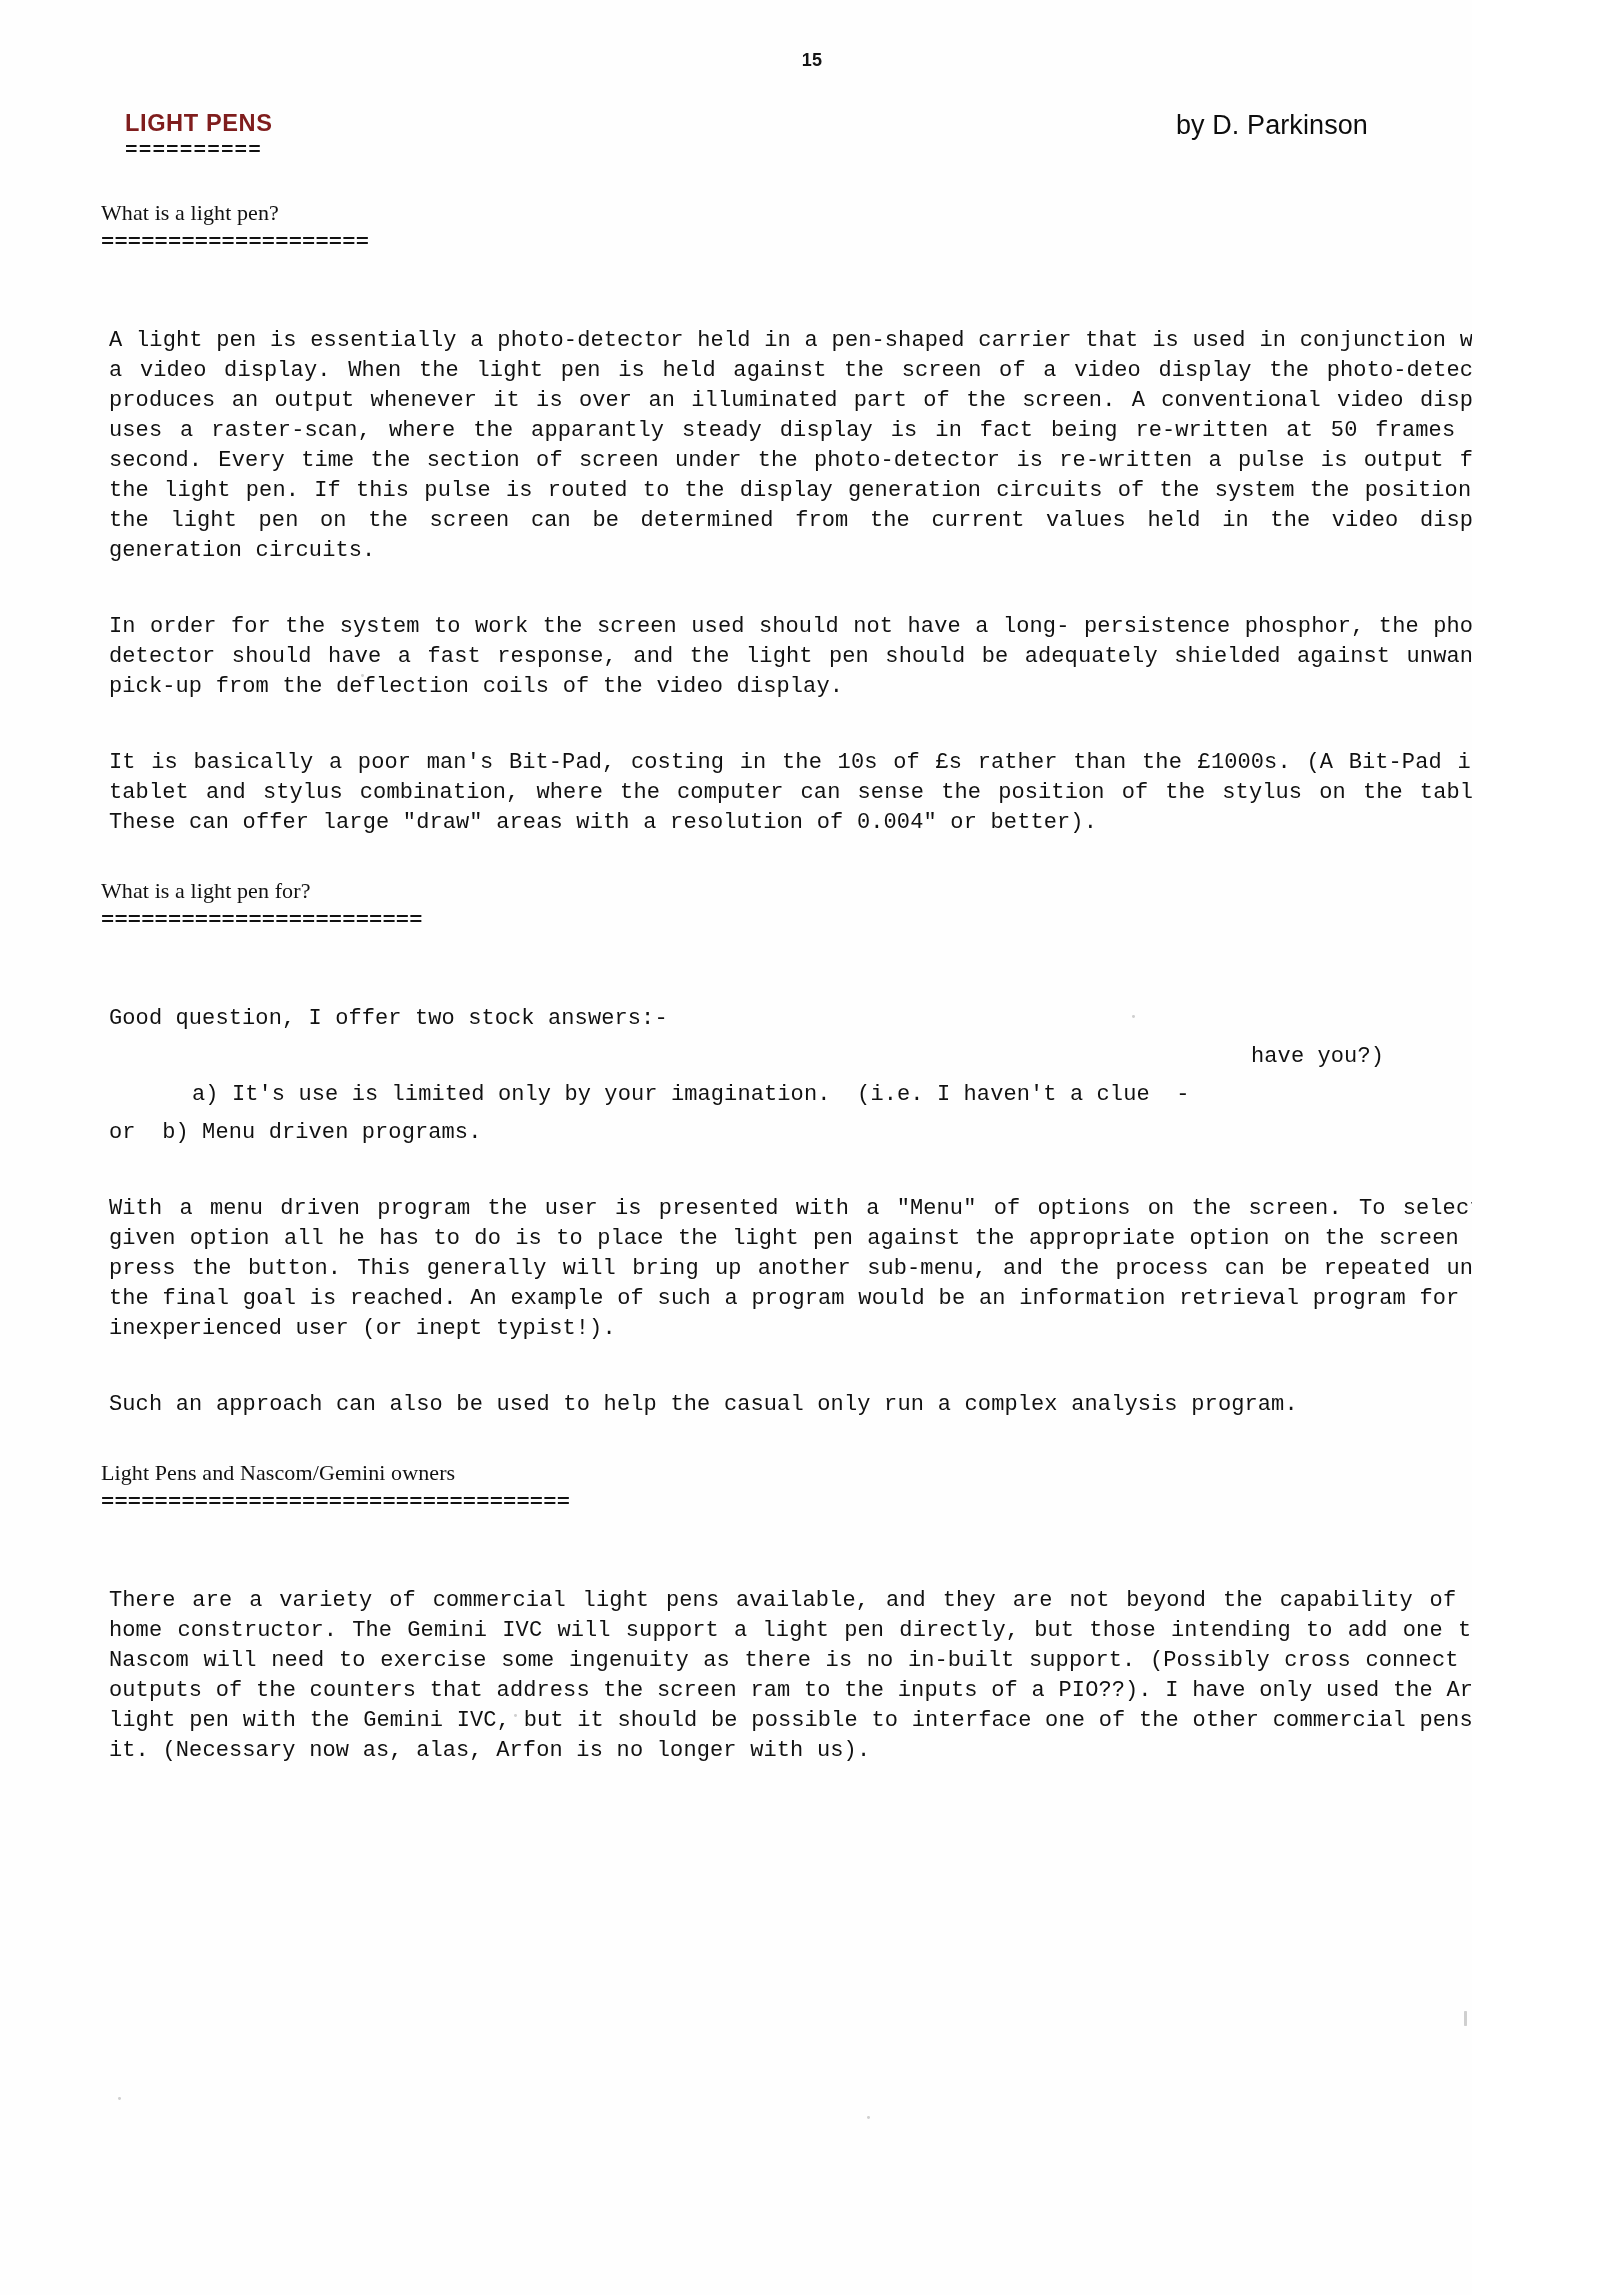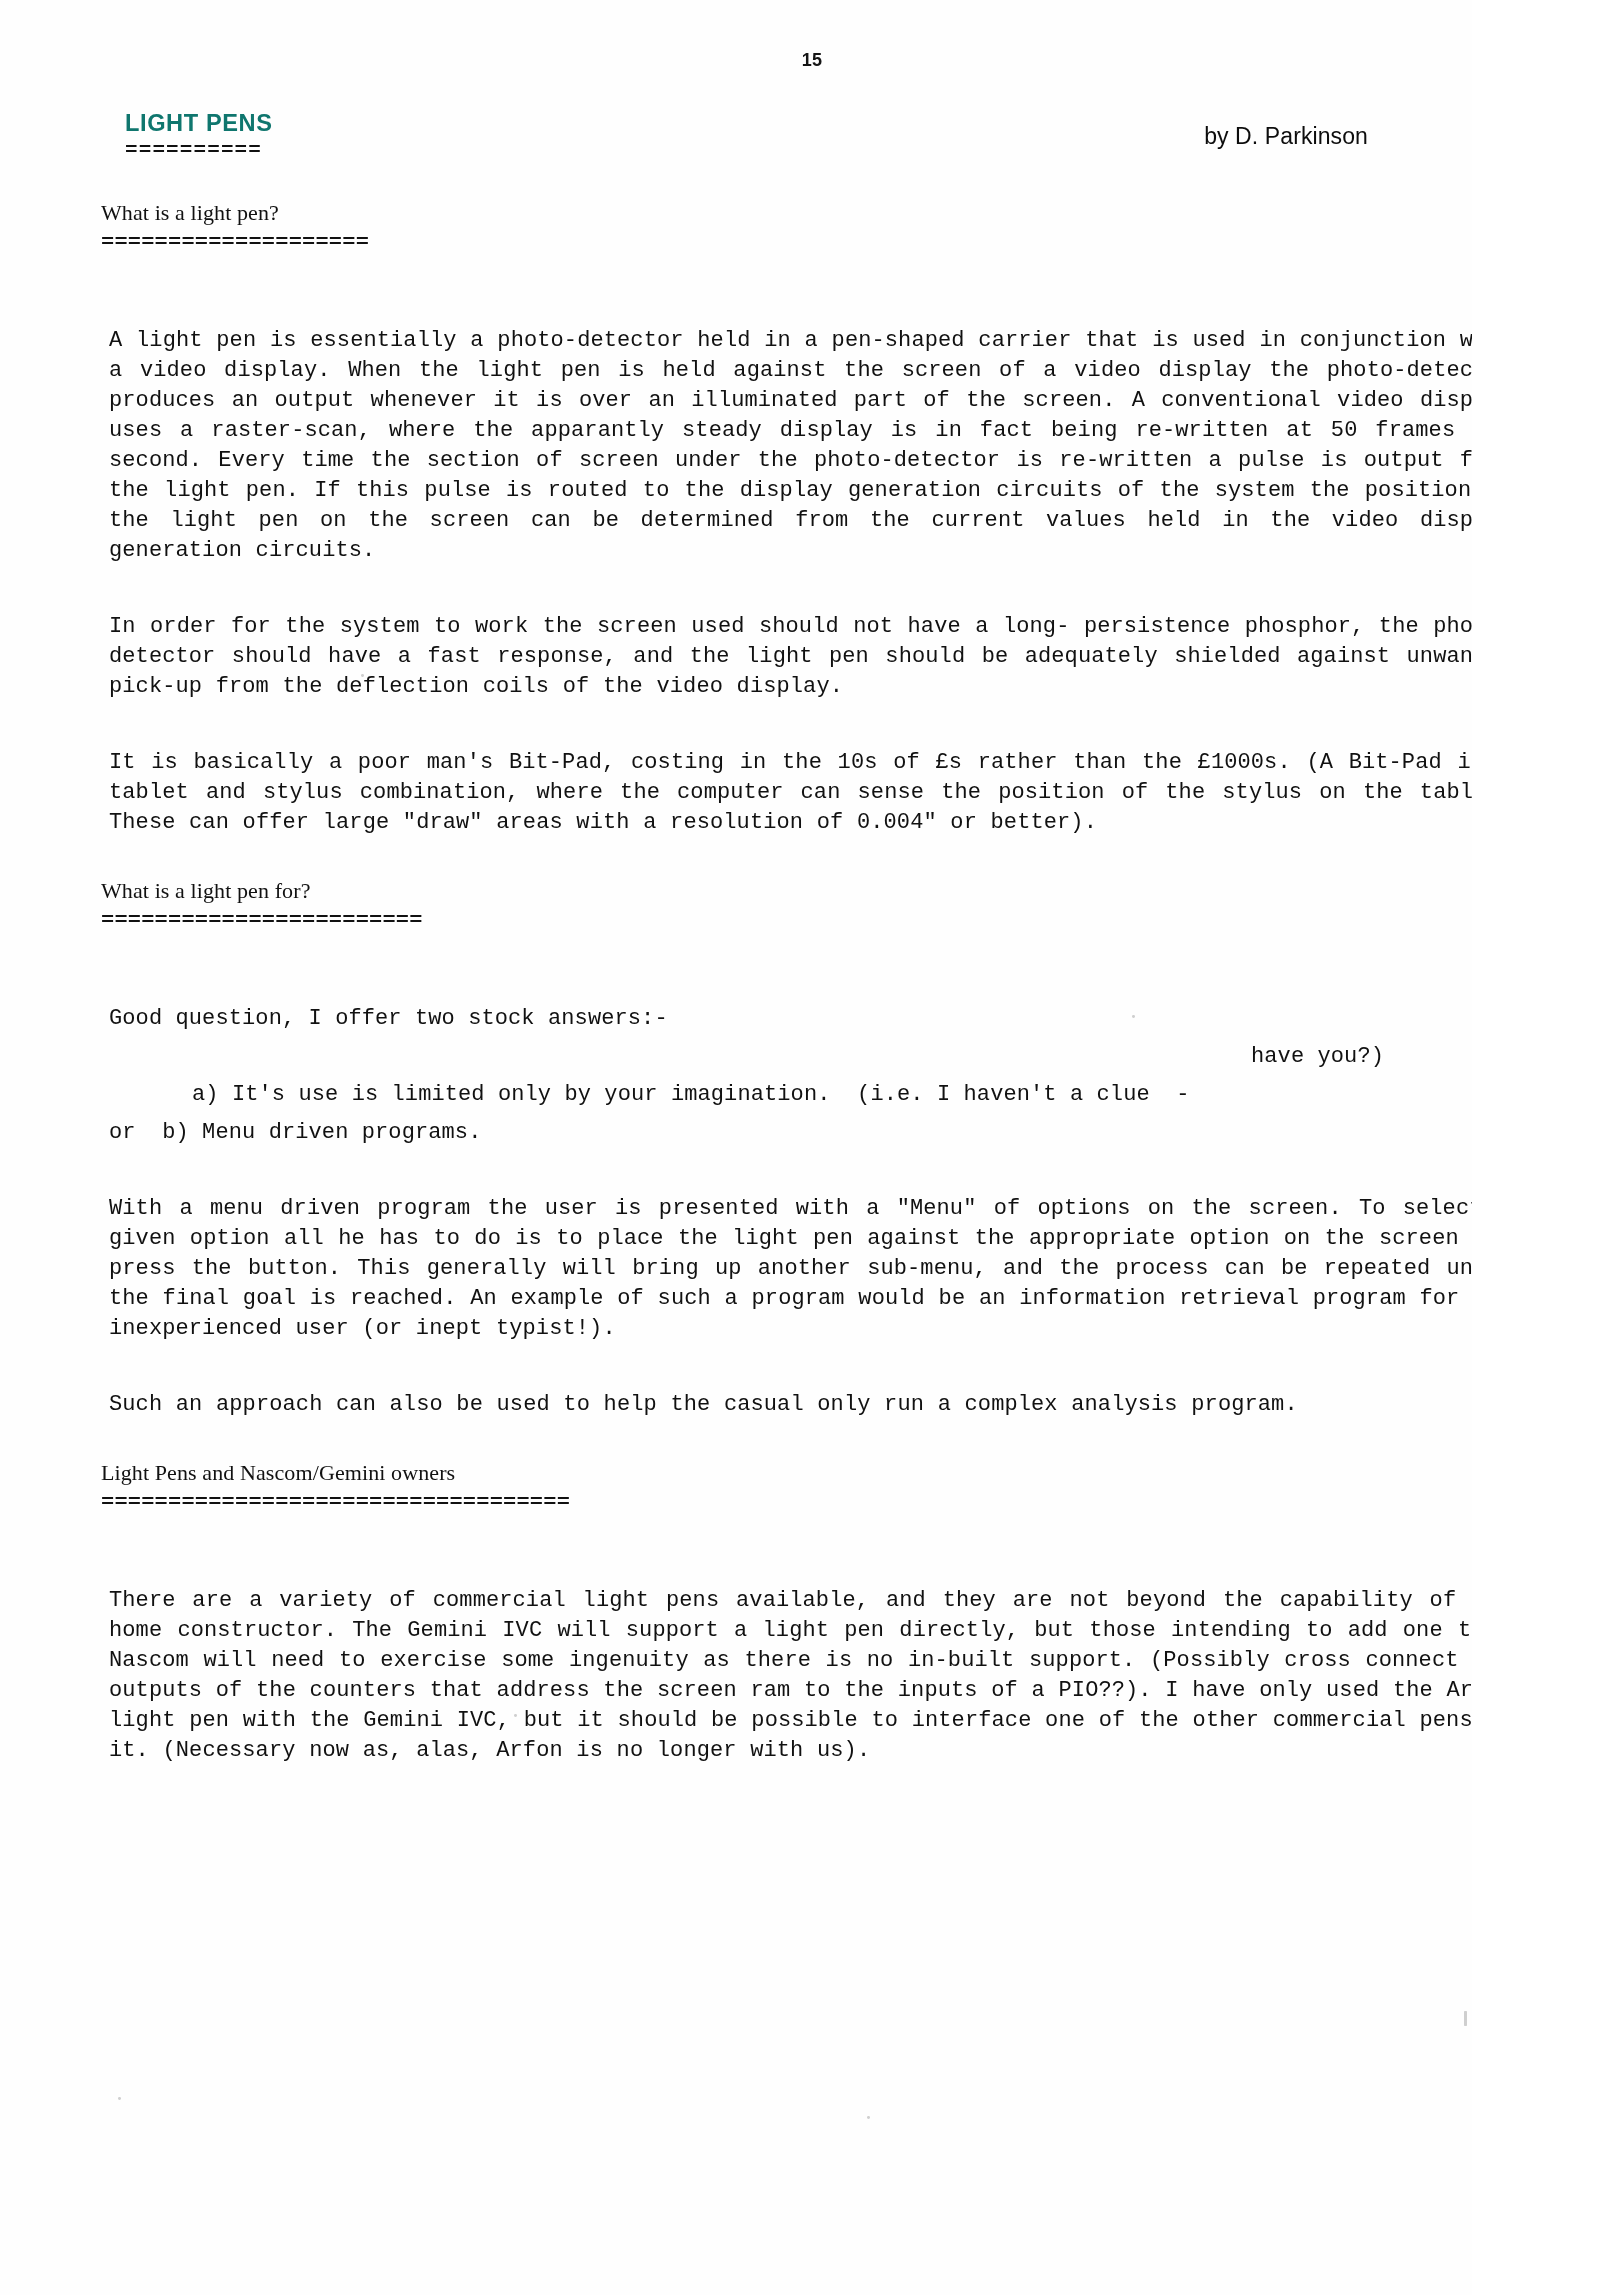--- a/index.html
+++ b/index.html
@@ -40,28 +40,28 @@
     height: 28px;
   }
   .masthead-title {
     position: absolute;
     left: 0;
     top: 0;
     font-family: "Liberation Sans", sans-serif;
     font-size: 23.6px;
     font-weight: 700;
     letter-spacing: 0.6px;
-    color: #0f766e;
+    color: #7f1d1d;
   }
   .masthead-byline {
     position: absolute;
     right: 0;
-    top: 13px;
+    top: 0;
     font-family: "Liberation Sans", sans-serif;
-    font-size: 23px;
+    font-size: 27px;
     font-weight: 500;
     letter-spacing: 0.1px;
     color: #0d0d0d;
   }
   .masthead-rule {
     position: absolute;
     left: 0;
     top: 30.5px;
     font-size: 21px;
     letter-spacing: 1.1px;

